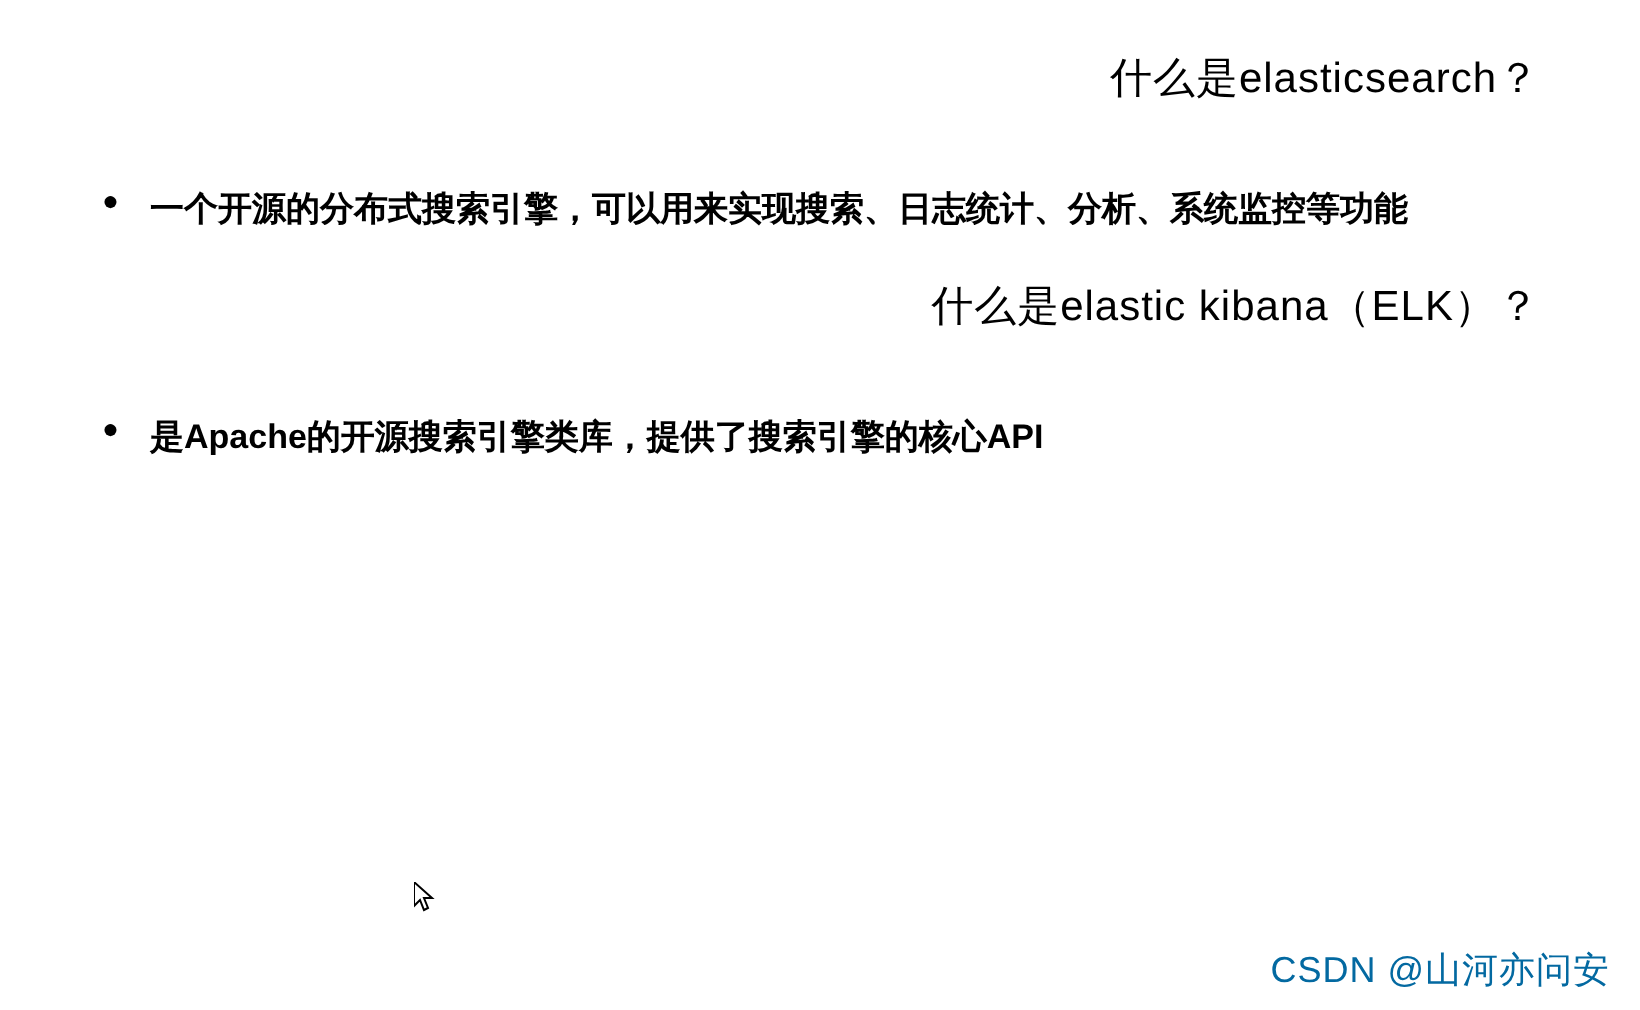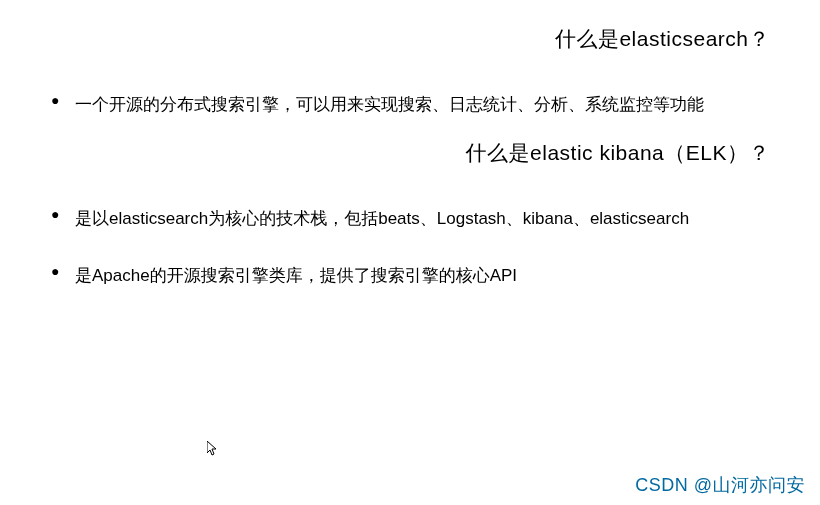--- a/index.html
+++ b/index.html
@@ -30,21 +30,21 @@
     .bullet-list {
       list-style: none;
       padding-left: 25px;
     }
     .bullet-item {
       position: relative;
       font-size: 17px;
       color: #000000;
       line-height: 2.8;
       margin-bottom: 10px;
-      font-weight: 400;
+      font-weight: 700;
     }
     .bullet-item::before {
       content: "●";
       position: absolute;
       left: -24px;
       top: 0;
       font-size: 14px;
       color: #000000;
     }
     .watermark {
@@ -69,23 +69,20 @@
 
 <div class="section">
   <h2 class="heading">什么是elasticsearch？</h2>
   <ul class="bullet-list">
     <li class="bullet-item">一个开源的分布式搜索引擎，可以用来实现搜索、日志统计、分析、系统监控等功能</li>
   </ul>
 </div>
 
 <div class="section">
   <h2 class="heading">什么是elastic kibana（ELK）？</h2>
-  <ul class="bullet-list">
-    <li class="bullet-item">是以elasticsearch为核心的技术栈，包括beats、Logstash、kibana、elasticsearch</li>
-  </ul>
 </div>
 
 <div class="section">
   <ul class="bullet-list">
     <li class="bullet-item">是Apache的开源搜索引擎类库，提供了搜索引擎的核心API</li>
   </ul>
 </div>
 
 <svg class="cursor-arrow" viewBox="0 0 12 16">
   <path d="M0 0 L0 12 L3 9 L5 14 L7 13 L5 8 L9 8 Z" fill="#ffffff" stroke="#000000" stroke-width="1"></path>

